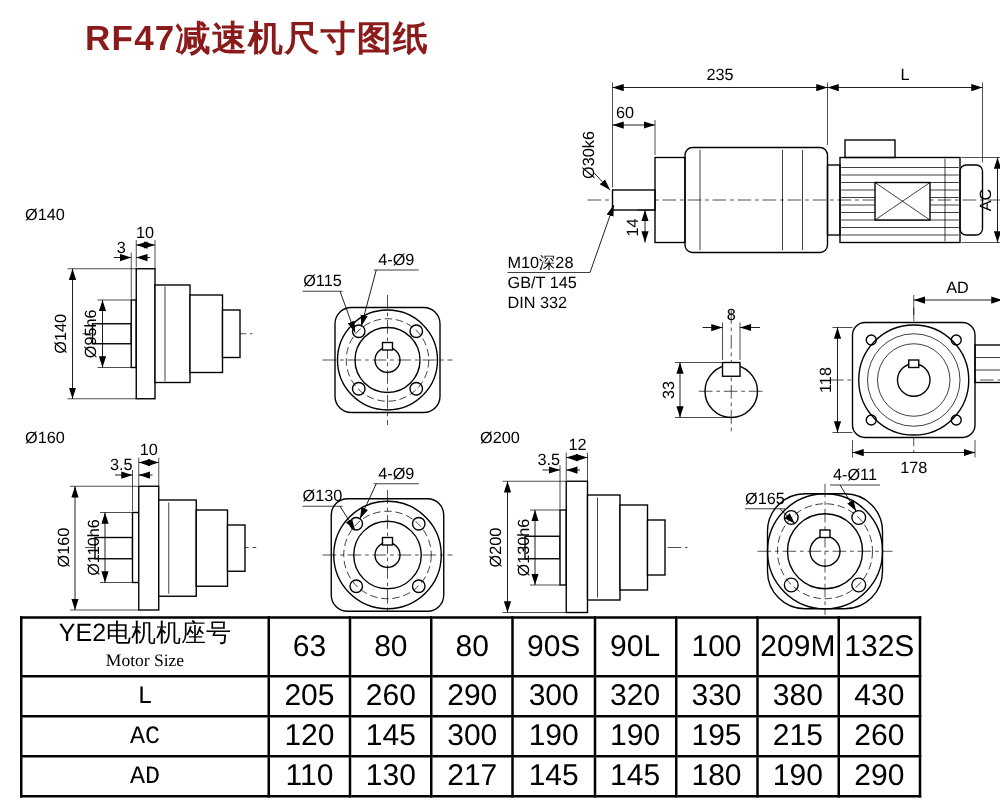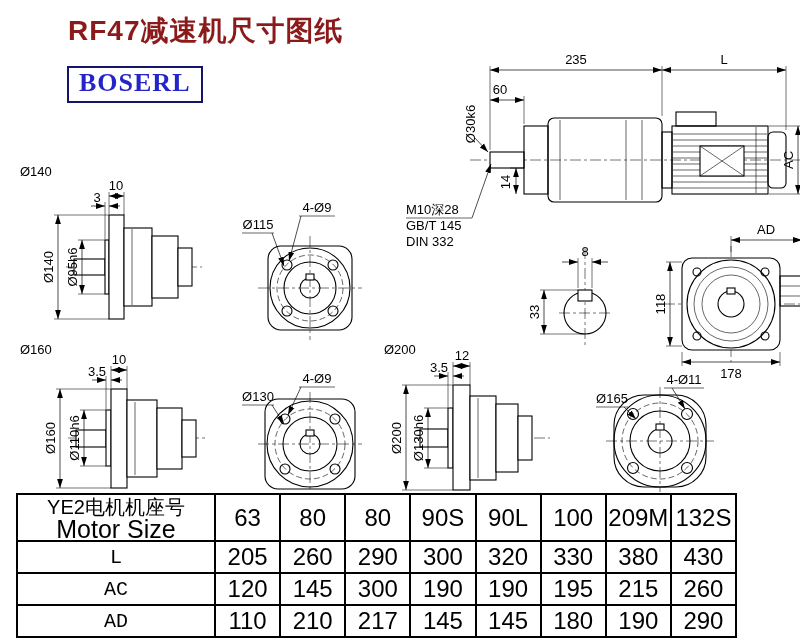--- a/index.html
+++ b/index.html
@@ -15,31 +15,30 @@
   .tn{fill:none;stroke:#000;stroke-width:.6}
   .cl{fill:none;stroke:#000;stroke-width:.55;stroke-dasharray:11 3 3 3}
   .bc{fill:none;stroke:#000;stroke-width:.6;stroke-dasharray:6 3}
   .dm{fill:none;stroke:#000;stroke-width:.7}
   .xt{fill:none;stroke:#000;stroke-width:.55}
   table.szt{position:absolute;left:4px;top:493px;width:721px;border-collapse:collapse;table-layout:fixed;background:#fff;}
   table.szt td,table.szt th{border:2px solid #000;text-align:center;vertical-align:middle;padding:0;font-weight:normal;color:#000;}
   .col0{width:196px;}
   tr.hdr{height:47px;} tr.r{height:32px;}
   .cn{font-size:20px;line-height:23px;}
-  .en{font-family:Liberation Sans, sans-serif;font-size:25px;line-height:21px;}
+  .en{font-family:Liberation Serif, serif;font-size:14px;line-height:21px;}
   .lbl{font-family:"Liberation Mono",monospace;font-size:20px;}
   .num{font-size:24px;}
 </style>
 </head>
 <body>
 
 <div class="page">
 
   <div class="title">RF47减速机尺寸图纸</div>
-  <div class="logo"><span>BOSERL</span></div>
 
   <svg class="draw" width="800" height="492" viewBox="0 0 800 492">
     <defs>
       <marker id="ar" viewBox="0 0 10 8" markerWidth="10" markerHeight="8" refX="9" refY="3.5" orient="auto-start-reverse" markerUnits="userSpaceOnUse">
         <path d="M0,0.6 L9,3.5 L0,6.4 Z" fill="#000"></path>
       </marker>
     </defs>
 
     <g>
       <line class="cl" x1="458" y1="160" x2="798" y2="160"></line>
@@ -342,21 +341,21 @@
       <td class="num">300</td>
       <td class="num">190</td>
       <td class="num">190</td>
       <td class="num">195</td>
       <td class="num">215</td>
       <td class="num">260</td>
     </tr>
     <tr class="r">
       <th class="col0 lbl">AD</th>
       <td class="num">110</td>
-      <td class="num">210</td>
+      <td class="num">130</td>
       <td class="num">217</td>
       <td class="num">145</td>
       <td class="num">145</td>
       <td class="num">180</td>
       <td class="num">190</td>
       <td class="num">290</td>
     </tr>
   </tbody>
     </table>
 

